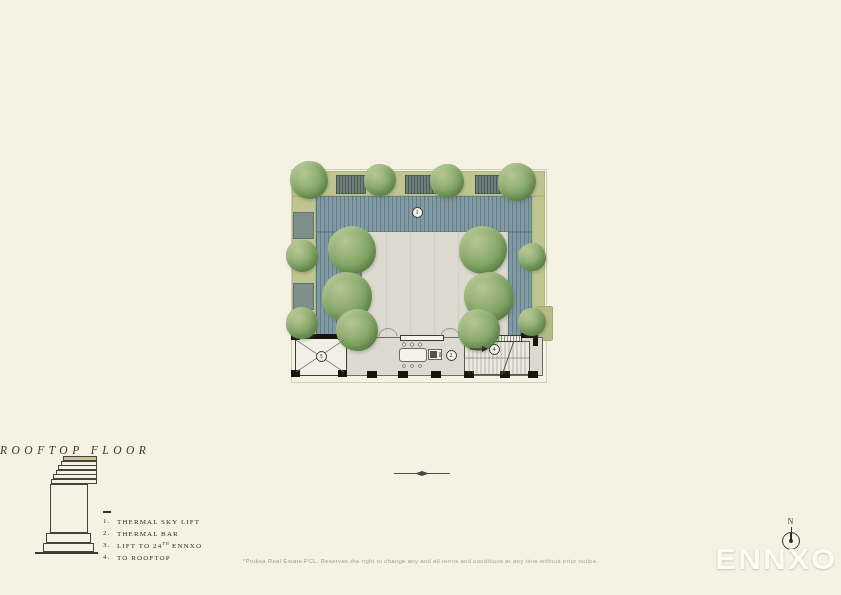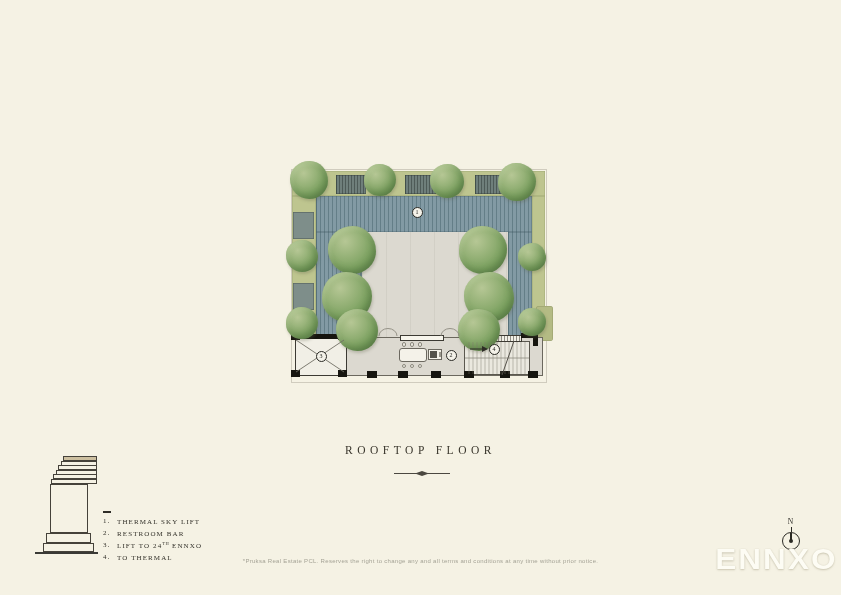--- a/index.html
+++ b/index.html
@@ -38,22 +38,22 @@
   .furn{background:#f4f2e9;border:1px solid #6b685f;box-sizing:border-box;}
   .stool{width:4.5px;height:4.5px;border:.8px solid #8a877c;border-radius:50%;background:#eceae1;box-sizing:border-box;}
   svg.linework{left:0;top:0;z-index:20;pointer-events:none;}
 
   
   .kp{border:1px solid #45423a;box-sizing:border-box;background:rgba(245,242,228,.4);}
   .kp-hl{background:#cdc0a0;}
   .kp-ground{background:#3a3a35;}
 
   
-  .title{left:0;top:444px;width:100%;text-align:center;font-size:11.5px;
-         letter-spacing:4.5px;color:#39362c;}
+  .title{left:0;top:444px;width:100%;text-align:left;font-size:11.5px;
+         letter-spacing:4.5px;color:#39362c;font-style:italic;}
   .ornament{left:394px;top:470px;width:56px;height:7px;}
   .ornament .line{position:absolute;left:0;top:3px;width:56px;height:1px;background:#4b4840;}
   .ornament .diamond{position:absolute;left:21px;top:1px;width:14px;height:5px;background:#4b4840;
          clip-path:polygon(0 50%,50% 0,100% 50%,50% 100%);}
   .legend{left:100px;top:511px;font-size:7px;letter-spacing:1.1px;color:#33312a;}
   .legend .dash{width:8px;height:2px;background:#2f2d27;margin-left:3px;margin-bottom:4px;}
   .legend .row{display:flex;margin-bottom:2.6px;}
   .legend .num{width:14px;margin-left:3px;}
   .legend sup{font-size:4.5px;letter-spacing:.5px;}
   .compass-n{left:782px;top:517px;width:18px;text-align:center;font-size:7.5px;color:#2b2a24;letter-spacing:1px;}
@@ -173,29 +173,29 @@
   </div>
 
   <div class="abs legend">
     <div class="dash"></div>
     <div class="row">
       <span class="num">1.</span>
       <span><span>THERMAL SKY LIFT</span><sup></sup><span></span></span>
     </div>
     <div class="row">
       <span class="num">2.</span>
-      <span><span>RESTROOM BAR</span><sup></sup><span></span></span>
+      <span><span>THERMAL BAR</span><sup></sup><span></span></span>
     </div>
     <div class="row">
       <span class="num">3.</span>
       <span><span>LIFT TO 24</span><sup>TH</sup><span> ENNXO</span></span>
     </div>
     <div class="row">
       <span class="num">4.</span>
-      <span><span>TO THERMAL</span><sup></sup><span></span></span>
+      <span><span>TO ROOFTOP</span><sup></sup><span></span></span>
     </div>
   </div>
 
   <div class="abs title">ROOFTOP FLOOR</div>
   <div class="abs ornament">
     <div class="line"></div>
     <div class="diamond"></div>
   </div>
 
   <div class="abs compass-n">N</div>

